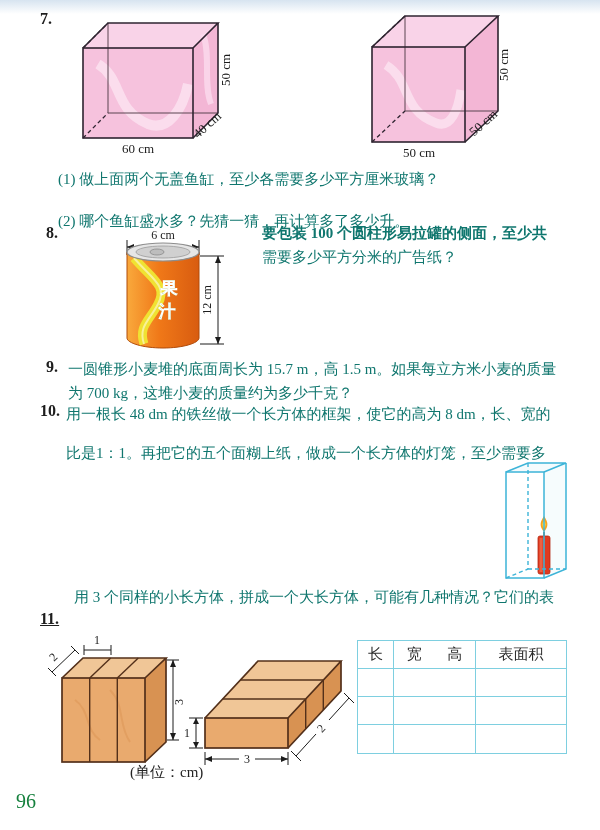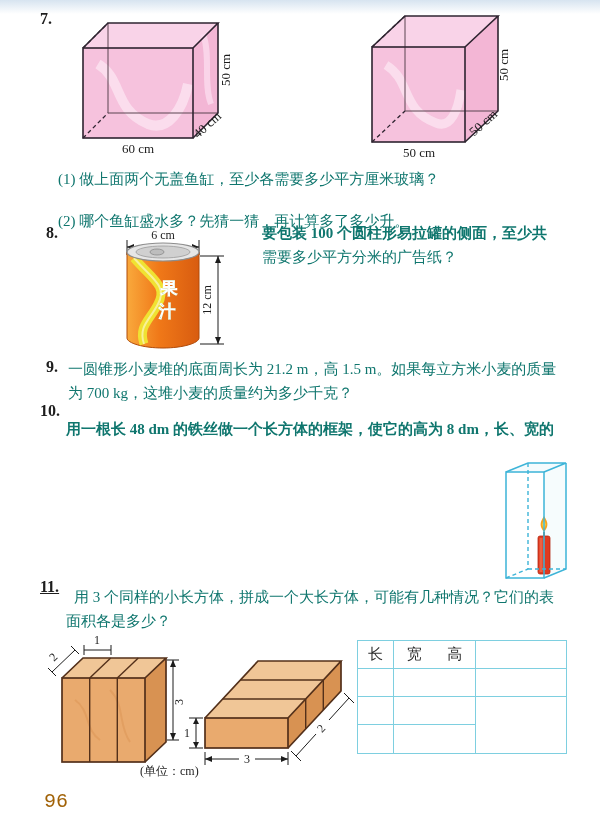--- a/index.html
+++ b/index.html
@@ -9,23 +9,23 @@
   }
   .topband {
     position:absolute; top:0; left:0; width:600px; height:14px;
     background:linear-gradient(180deg, #d7e4f0 0%, rgba(255,255,255,0) 100%);
   }
   .probnum { position:absolute; font-weight:bold; font-size:16px; color:#1d1d1d; }
   .tline  { position:absolute; font-size:15px; line-height:22px; white-space:nowrap; color:#0f766e; }
   .svgfig { position:absolute; }
   .dim   { font-family:"Liberation Serif",serif; font-size:12px; fill:#1c1c1c; }
   .dimcm { font-family:"Liberation Serif",serif; font-size:13px; fill:#1c1c1c; }
-  .caption { position:absolute; font-size:12px; color:#242424; white-space:nowrap;margin-left:10px; }
-  .pagenum { position:absolute; left:16px; top:790px; font-family:Liberation Mono, monospace;
-             font-size:20px; color:#a16207;margin-left:28px; }
+  .caption { position:absolute; font-size:15px; color:#242424; white-space:nowrap; }
+  .pagenum { position:absolute; left:16px; top:790px; font-family:Liberation Serif, serif;
+             font-size:20px; color:#15803d; }
   
   .dtable {
     position:absolute; left:357px; top:640px; width:208px;
     display:grid; grid-template-columns:36px 82px 90px; grid-auto-rows:28px;
     border:1.6px solid #7ecfe0; background:#fff;
   }
   .dtable .cell {
     border-right:1.2px solid #7ecfe0; border-bottom:1.2px solid #7ecfe0;
     display:flex; align-items:center; justify-content:center;
     font-size:15px; color:#2b2b2b;
@@ -116,47 +116,47 @@
     <line x1="110" y1="32" x2="110" y2="120" stroke="#1c1c1c" stroke-width="1"></line>
     <polygon points="110,32 107,39 113,39" fill="#1c1c1c"></polygon>
     <polygon points="110,120 107,113 113,113" fill="#1c1c1c"></polygon>
     <text class="dim" transform="translate(103,76) rotate(-90)" text-anchor="middle">12 cm</text>
   </svg>
 
   <div class="tline" style="left:262px; top:222px;font-weight:bold;">要包装 100 个圆柱形易拉罐的侧面，至少共</div>
   <div class="tline" style="left:262px; top:246px;">需要多少平方分米的广告纸？</div>
 
   <div class="probnum" style="left:46px; top:358px;">9.</div>
-  <div class="tline" style="left:68px; top:358px;">一圆锥形小麦堆的底面周长为 21.2 m，高 1.5 m。如果每立方米小麦的质量</div>
+  <div class="tline" style="left:68px; top:358px;">一圆锥形小麦堆的底面周长为 15.7 m，高 1.5 m。如果每立方米小麦的质量</div>
   <div class="tline" style="left:68px; top:382px;">为 700 kg，这堆小麦的质量约为多少千克？</div>
 
   <div class="probnum" style="left:40px; top:402px;">10.</div>
-  <div class="tline" style="left:66px; top:418px;font-weight:bold;">用一根长 48 dm 的铁丝做一个长方体的框架，使它的高为 8 dm，长、宽的</div>
+  <div class="tline" style="left:66px; top:403px;">用一根长 48 dm 的铁丝做一个长方体的框架，使它的高为 8 dm，长、宽的</div>
+  <div class="tline" style="left:66px; top:442px;">比是1：1。再把它的五个面糊上纸，做成一个长方体的灯笼，至少需要多</div>
 
   <svg class="svgfig" style="left:498px; top:460px;" width="82" height="126" viewBox="0 0 82 126">
     <polygon points="8,12 30,3 68,3 46,12" fill="#e9f7fb" opacity="0.5"></polygon>
     <polygon points="46,12 68,3 68,109 46,118" fill="#e9f7fb" opacity="0.4"></polygon>
 
     <path d="M46,56 C50,62 51,66 46,72 C41,66 42,62 46,56" fill="#f5a31e"></path>
     <path d="M46,60 C48,63 48,66 46,69 C44,66 44,63 46,60" fill="#ffe95e"></path>
     <line x1="46" y1="72" x2="46" y2="76" stroke="#6b3b12" stroke-width="1.5"></line>
     <rect x="40" y="76" width="12" height="38" rx="2" fill="#df3a20" stroke="#b52a12" stroke-width="0.8"></rect>
     <rect x="41.5" y="78" width="3" height="34" fill="#f06a4a" opacity="0.8"></rect>
 
     <line x1="30" y1="3" x2="30" y2="109" stroke="#3db4d8" stroke-width="1.4" stroke-dasharray="4,3"></line>
     <line x1="30" y1="109" x2="68" y2="109" stroke="#3db4d8" stroke-width="1.4" stroke-dasharray="4,3"></line>
     <line x1="8" y1="118" x2="30" y2="109" stroke="#3db4d8" stroke-width="1.4" stroke-dasharray="4,3"></line>
     <rect x="8" y="12" width="38" height="106" fill="none" stroke="#3db4d8" stroke-width="1.5"></rect>
     <polyline points="8,12 30,3 68,3 46,12" fill="none" stroke="#3db4d8" stroke-width="1.5"></polyline>
     <polyline points="68,3 68,109 46,118" fill="none" stroke="#3db4d8" stroke-width="1.5"></polyline>
   </svg>
 
-  <div class="probnum" style="left:40px; top:578px;text-decoration:underline;">11.</div>
+  <div class="probnum" style="left:40px; top:610px;text-decoration:underline;">11.</div>
   <div class="tline" style="left:74px; top:586px;">用 3 个同样的小长方体，拼成一个大长方体，可能有几种情况？它们的表</div>
-  <div class="tline" style="left:66px; top:610px;">面积各是多少？</div>
 
   <svg class="svgfig" style="left:40px; top:630px;" width="150" height="150" viewBox="0 0 150 150">
     <polygon points="22,48 43,28 126,28 105,48" fill="#f0c697" stroke="none"></polygon>
     <polygon points="105,48 126,28 126,112 105,132" fill="#d89252" stroke="none"></polygon>
     <rect x="22" y="48" width="83" height="84" fill="#e9aa6e"></rect>
     <path d="M35,70 C50,80 45,100 60,110 M70,60 C85,75 78,95 90,112" stroke="#dd9758" stroke-width="2" fill="none" opacity="0.6"></path>
 
     <line x1="49.7" y1="48" x2="49.7" y2="132" stroke="#53301a" stroke-width="1.4"></line>
     <line x1="77.3" y1="48" x2="77.3" y2="132" stroke="#53301a" stroke-width="1.4"></line>
     <line x1="49.7" y1="48" x2="70.7" y2="28" stroke="#53301a" stroke-width="1.4"></line>
@@ -221,20 +221,21 @@
   </svg>
 
   <div class="caption" style="left:130px; top:763px;">(单位：cm)</div>
 
   <div class="dtable">
     <div class="cell">长</div>
     <div class="cell hsplit">
       <span>宽</span>
       <span>高</span>
     </div>
+    <div class="cell">表面积</div>
 
     <div class="cell"></div>
     <div class="cell"></div>
     <div class="cell"></div>
 
     <div class="cell"></div>
     <div class="cell"></div>
     <div class="cell"></div>
 
     <div class="cell lastrow"></div>

